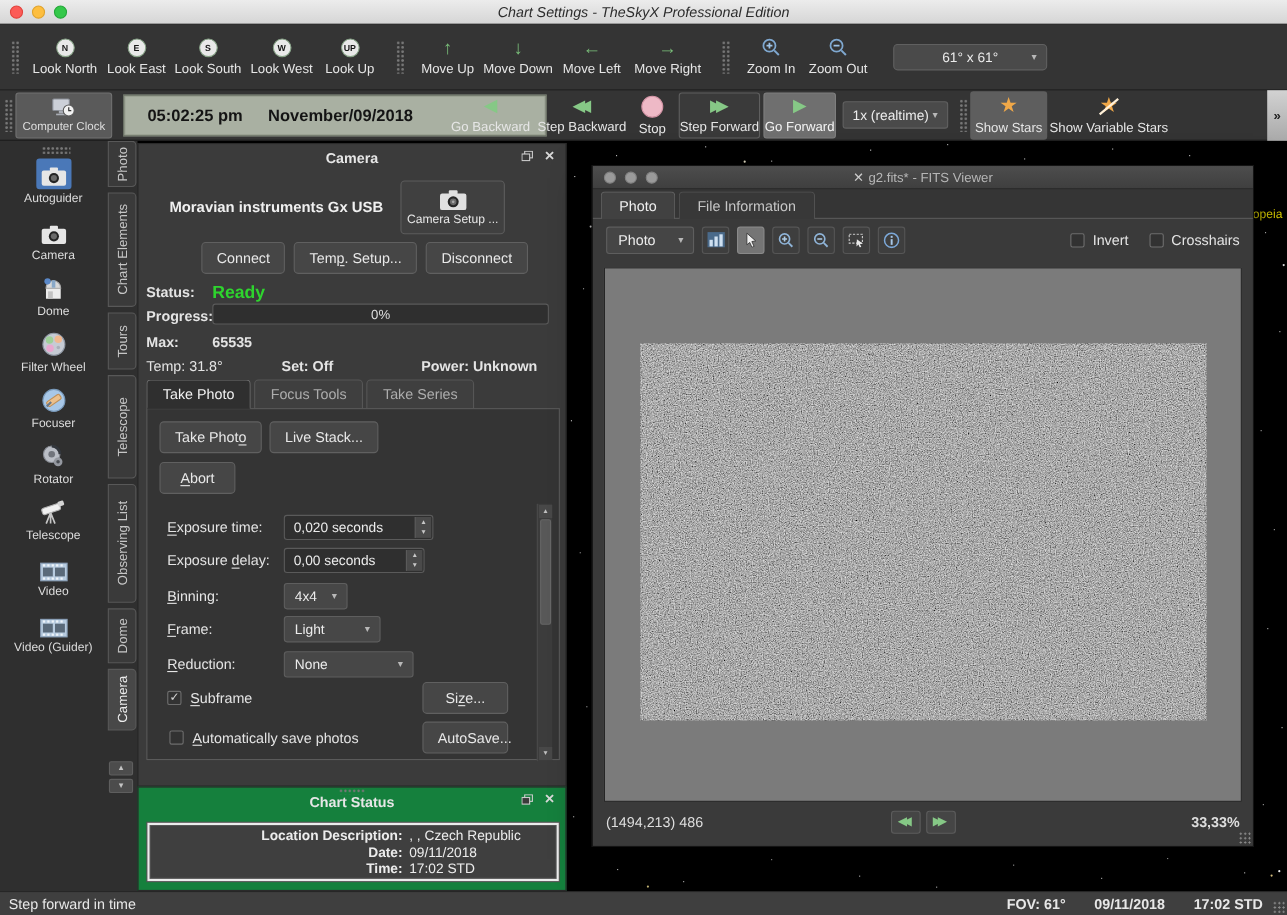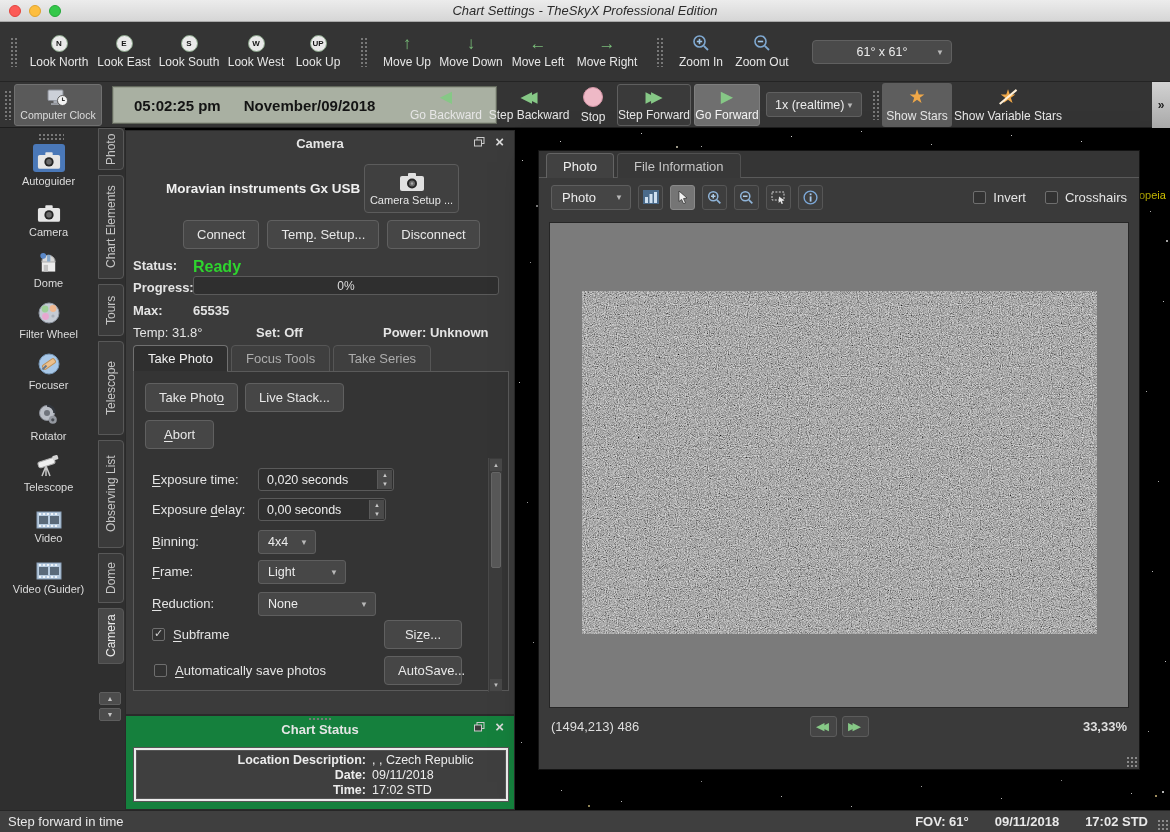--- a/index.html
+++ b/index.html
@@ -120,21 +120,21 @@
 
   
   .camera-panel { position:absolute; left:125px; top:130px; width:390px; height:585px; z-index:4;
     background:#3b3b3b; border:1px solid #2a2a2a; }
   .panel-header { position:relative; height:24px; display:flex; align-items:center;
     justify-content:center; }
   .panel-title { font-size:13px; font-weight:bold; color:#e6e6e6; }
   .panel-icons { position:absolute; right:10px; top:4px; display:flex; gap:10px;
     align-items:center; }
   .icon-close { color:#d8d8d8; font-size:15px; font-weight:bold; line-height:14px; }
-  .device-name { position:absolute; left:40px; top:50px; font-size:13.5px; font-weight:bold;
+  .device-name { position:absolute; left:28px; top:50px; font-size:13.5px; font-weight:bold;
     color:#f0f0f0; }
   .camera-setup-btn { position:absolute; left:238px; top:33px; width:95px; height:49px;
     background:#404040; border:1px solid #5c5c5c; border-radius:4px; display:flex;
     flex-direction:column; align-items:center; justify-content:center; }
   .camera-setup-btn .tb-label { font-size:11px; margin-top:2px; }
   .connect-row { position:absolute; left:57px; top:89px; display:flex; gap:8px; }
   .btn { background:#464646; border:1px solid #606060; border-radius:4px; color:#e8e8e8;
     font-size:13px; padding:6px 13px; white-space:nowrap; text-align:center; }
   .stat-label { position:absolute; font-size:13px; font-weight:bold; color:#e4e4e4; }
   .status-value { color:#2ed42e; font-weight:bold; font-size:16px; position:absolute; }
@@ -681,20 +681,30 @@
       <span class="val">09/11/2018</span>
     </div>
     <div class="cs-row">
       <span class="lbl">Time:</span>
       <span class="val">17:02 STD</span>
     </div>
   </div>
 </div>
 
 <div class="fits">
+  <div class="fits-titlebar">
+    <div class="fits-traffic">
+      <span class="tl gray"></span>
+      <span class="tl gray"></span>
+      <span class="tl gray"></span>
+    </div>
+    <div class="fits-title">
+      <span class="x">✕</span><span>g2.fits* - FITS Viewer</span>
+    </div>
+  </div>
 
   <div class="fits-tabbar">
     <div class="fits-tab active">
       <span>Photo</span>
       </div>
     <div class="fits-tab">
       <span>File Information</span>
       </div>
   </div>
 

